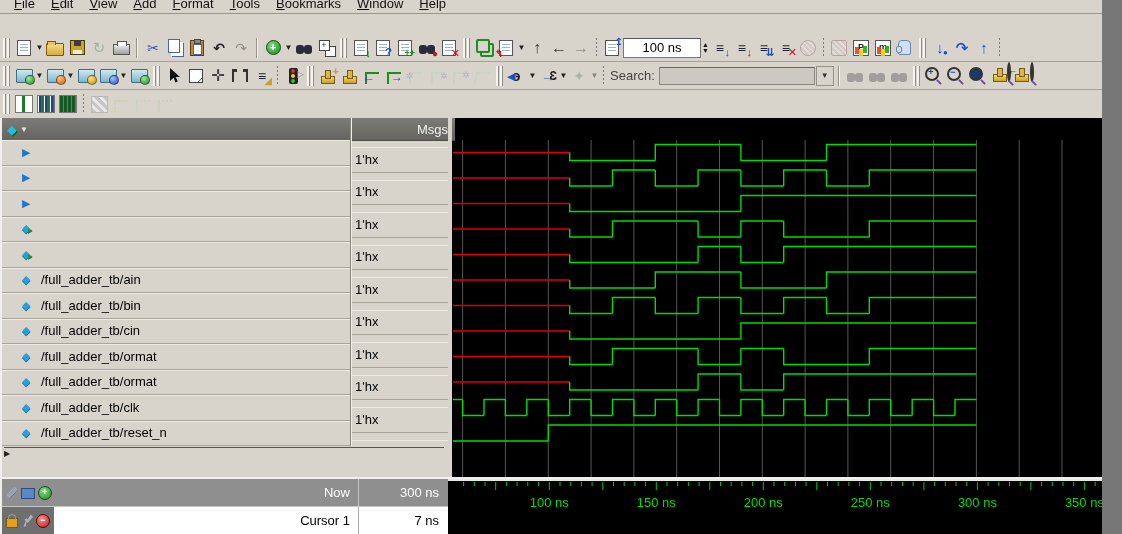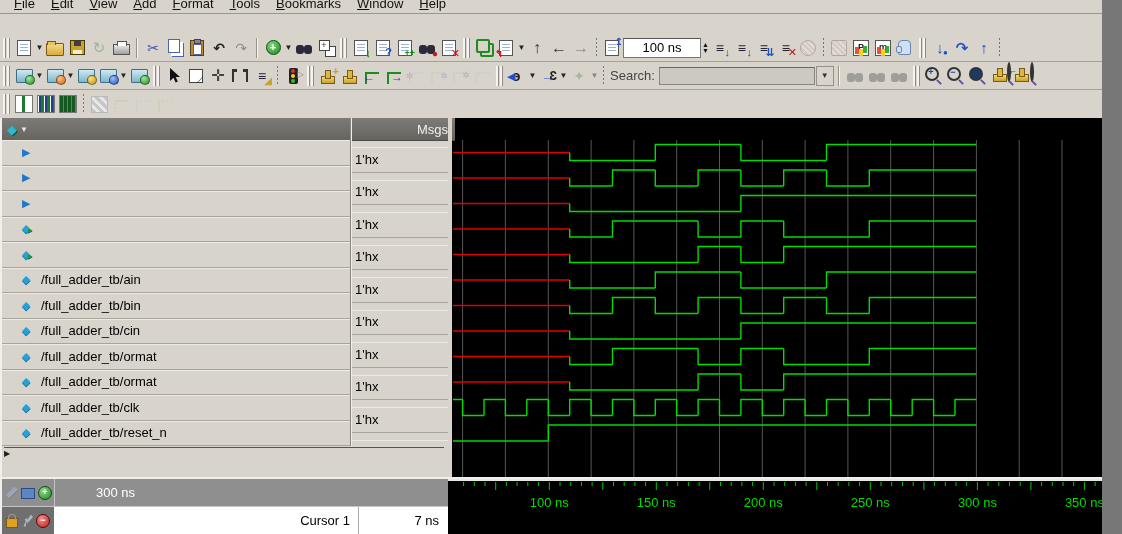--- a/index.html
+++ b/index.html
@@ -600,20 +600,21 @@
       </svg>
 
     <div class="hsplit"></div>
 
     <div class="nowrow">
       <span class="miniicons">
         <span class="mi mi-pencil"></span>
         <span class="mi mi-screen"></span>
         <span class="mi mi-circle mi-green">+</span>
       </span>
+      <span class="lbl-now">Now</span>
       <span class="val-now">300 ns</span>
     </div>
 
     <div class="cursorrow">
       <span class="miniicons">
         <span class="mi mi-lock"></span>
         <span class="mi mi-wrench"></span>
         <span class="mi mi-circle mi-red">−</span>
       </span>
       <span class="lbl-c1">Cursor 1</span>

